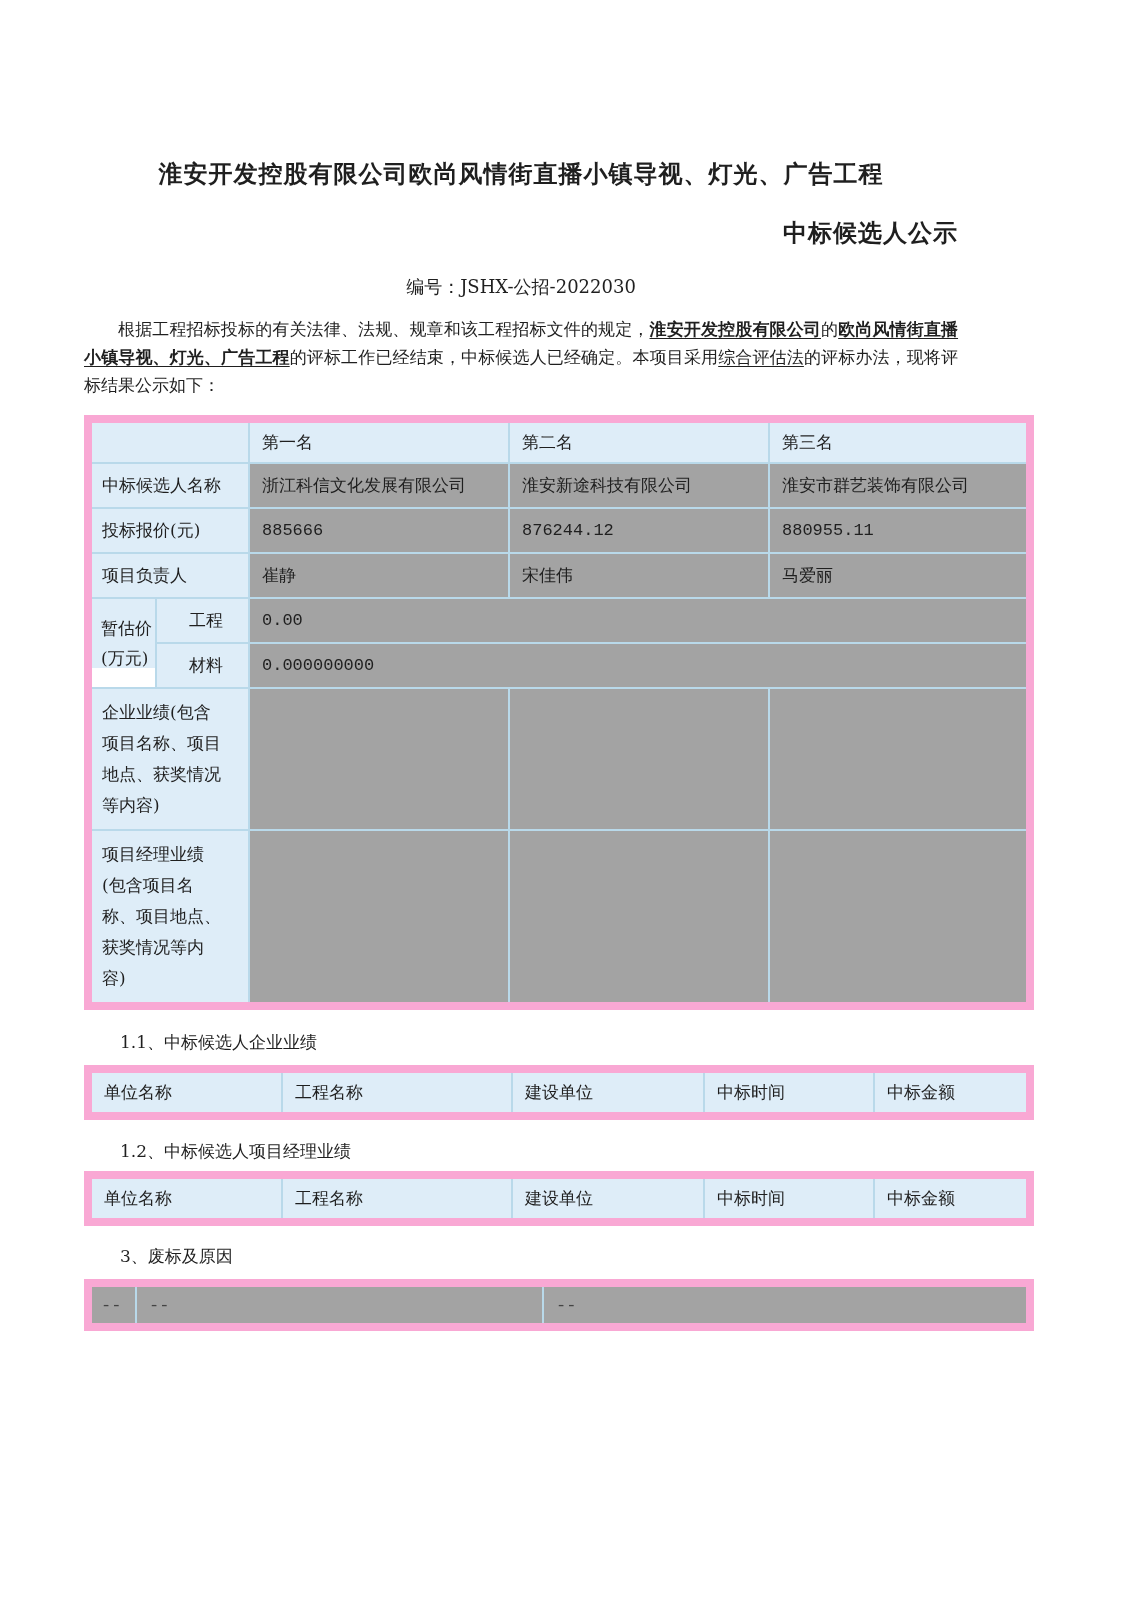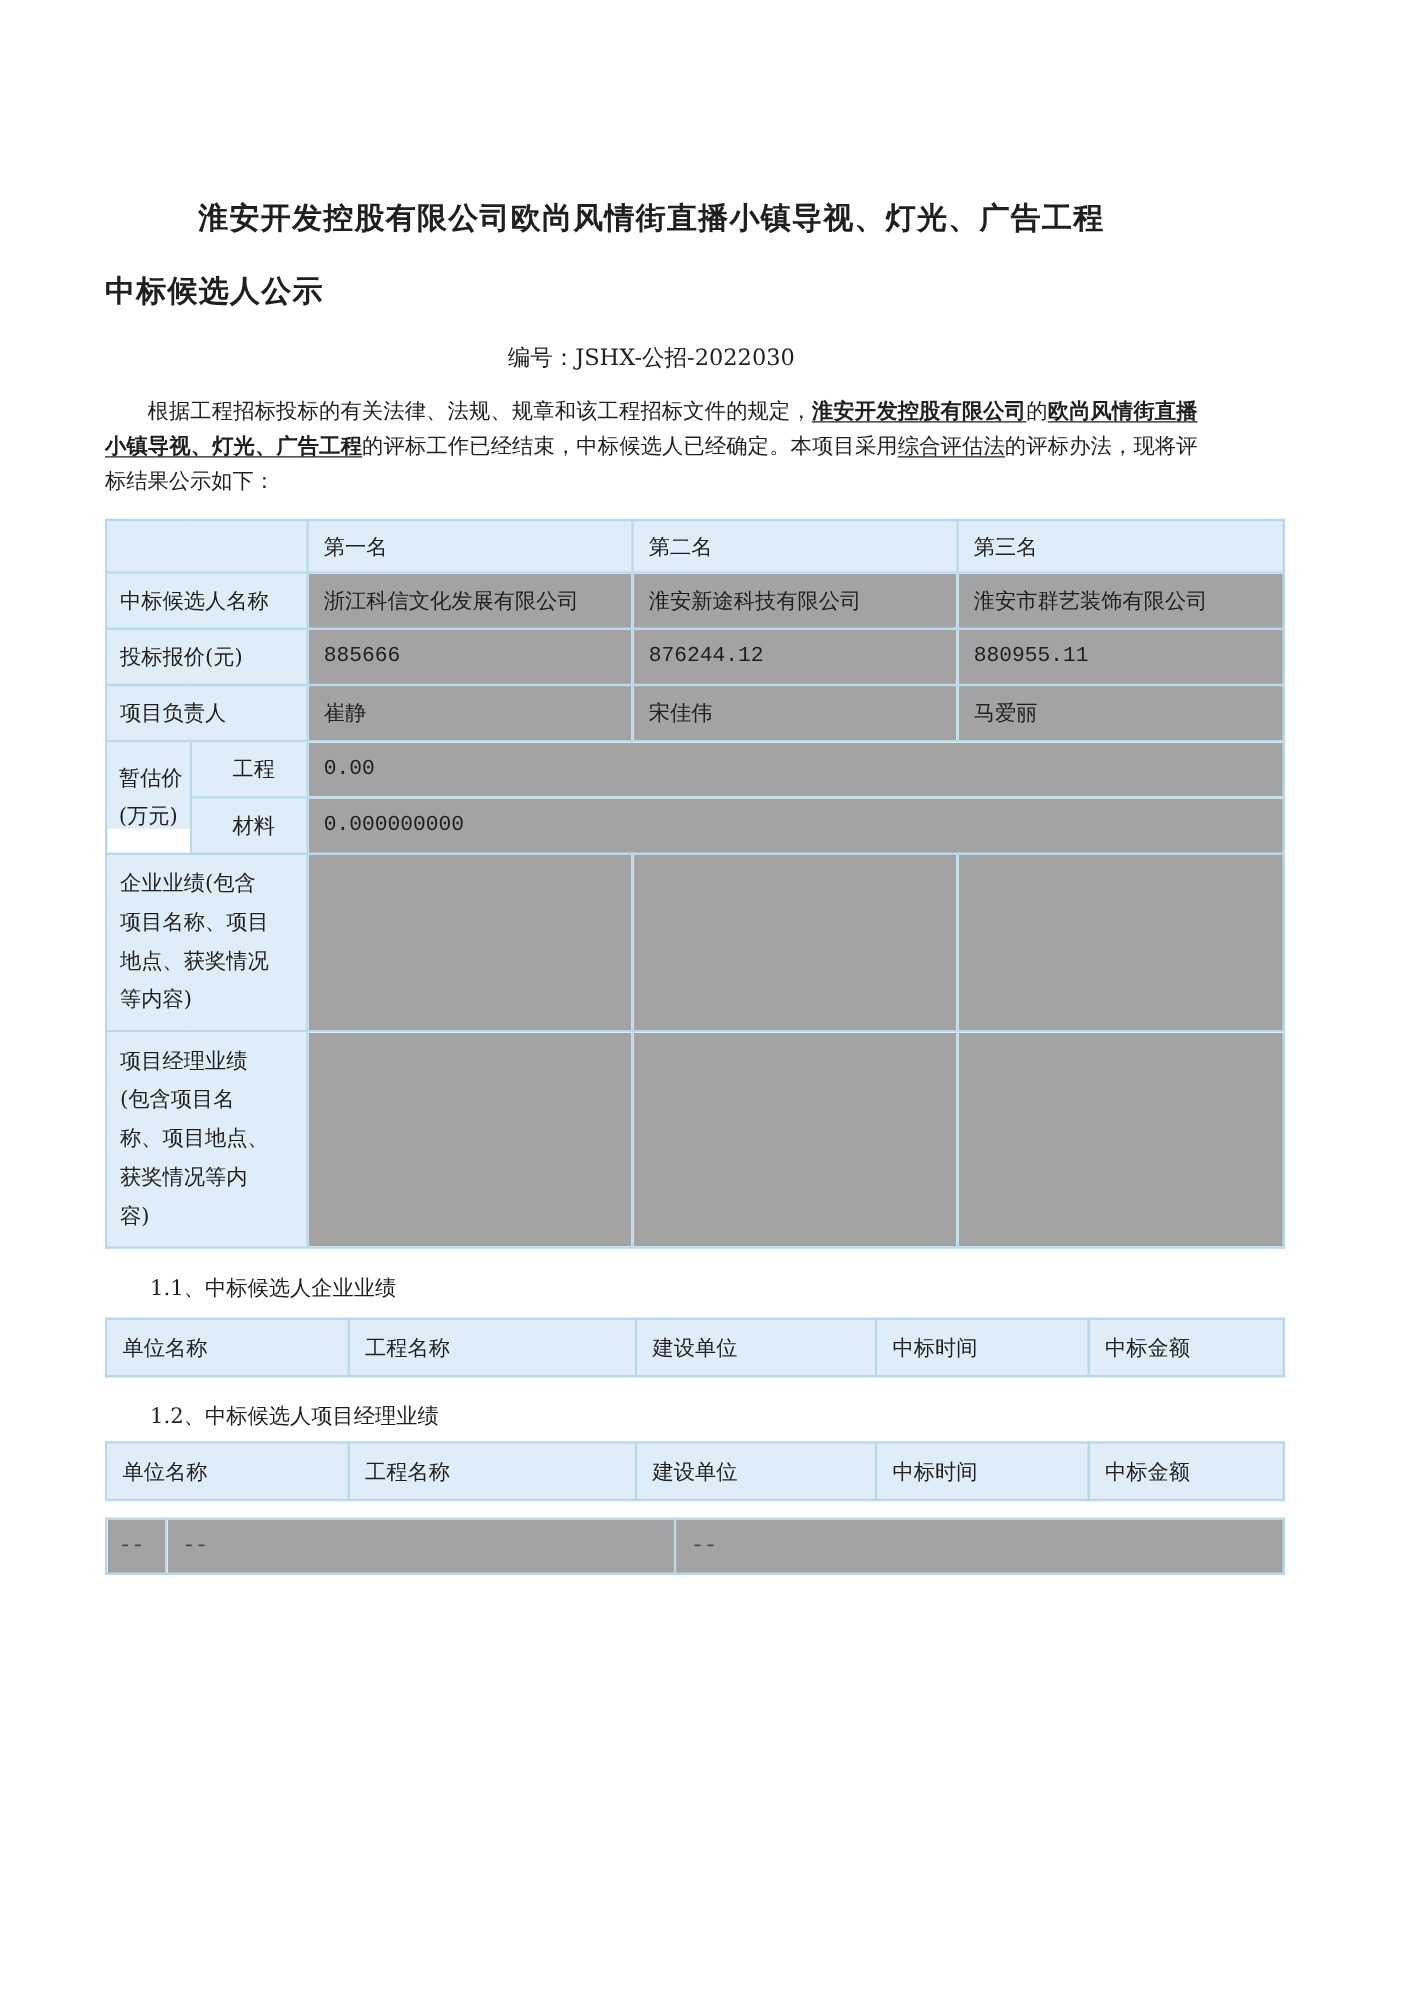--- a/index.html
+++ b/index.html
@@ -13,21 +13,21 @@
   .content { margin-left: 84px; width: 874px; }
 
   .title {
     margin-top: 156px;
     text-align: center;
     font-size: 24px; font-weight: bold;
     line-height: 36px; letter-spacing: 1px;
   }
   .subtitle {
     margin-top: 26px;
-    text-align: left;
+    text-align: right;
     font-size: 24px; font-weight: bold;
     line-height: 30px; letter-spacing: 1px;
   }
   .doc-number {
     margin-top: 28px;
     text-align: center;
     font-size: 18px; line-height: 22px;
   }
   .intro {
     margin-top: 17px;
@@ -47,21 +47,21 @@
   .h-s12  { margin-top: 21px; }
   .h-s2   { margin-top: 25px; }
   .h-s3   { margin-top: 20px; }
 
   table {
     border-collapse: collapse;
     table-layout: fixed;
     width: 942px;
     font-size: 17px;
   }
-  table { border: 1px solid #f9a8d4; }
+  table { border: 8px solid #f9a8d4; }
   td {
     border: 2px solid #b9d9ea;
     vertical-align: middle;
     padding: 8px 8px 8px 12px;
     overflow: hidden;
     word-break: break-word;
   }
   .t-candidates { margin-top: 16px; }
   .t-perf       { margin-top: 13px; }
   .t-perf2      { margin-top: 10px; }
@@ -206,20 +206,21 @@
         <tr>
       <td class="cell-blue">单位名称</td>
       <td class="cell-blue">工程名称</td>
       <td class="cell-blue">建设单位</td>
       <td class="cell-blue">中标时间</td>
       <td class="cell-blue">中标金额</td>
     </tr>
   </tbody>
     </table>
 
+  <div class="sec-heading h-s3">3、废标及原因</div>
 
   <table class="t-rejected">
     <colgroup>
       <col style="width:48px">
         <col style="width:407px">
         <col style="width:487px">
     </colgroup>
     <tbody>
     <tr class="r-data">
       <td class="cell-white seq-cell">--</td>

